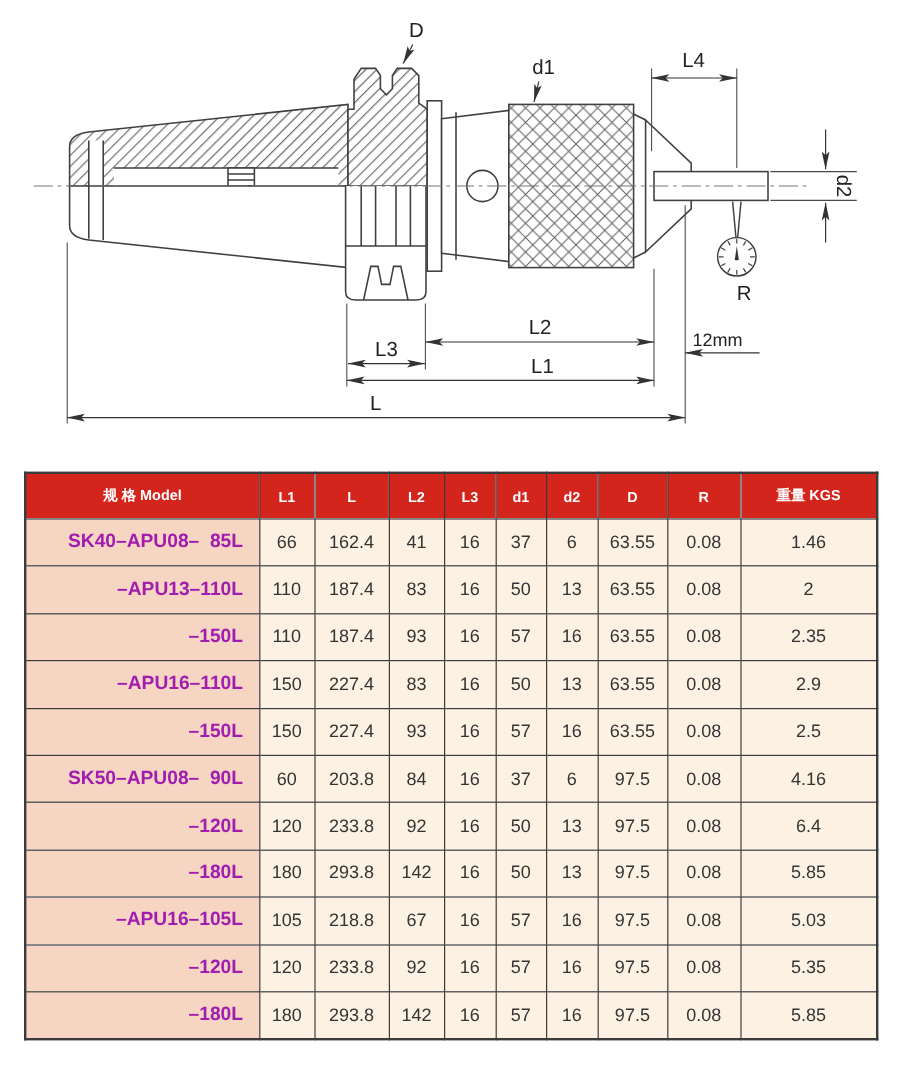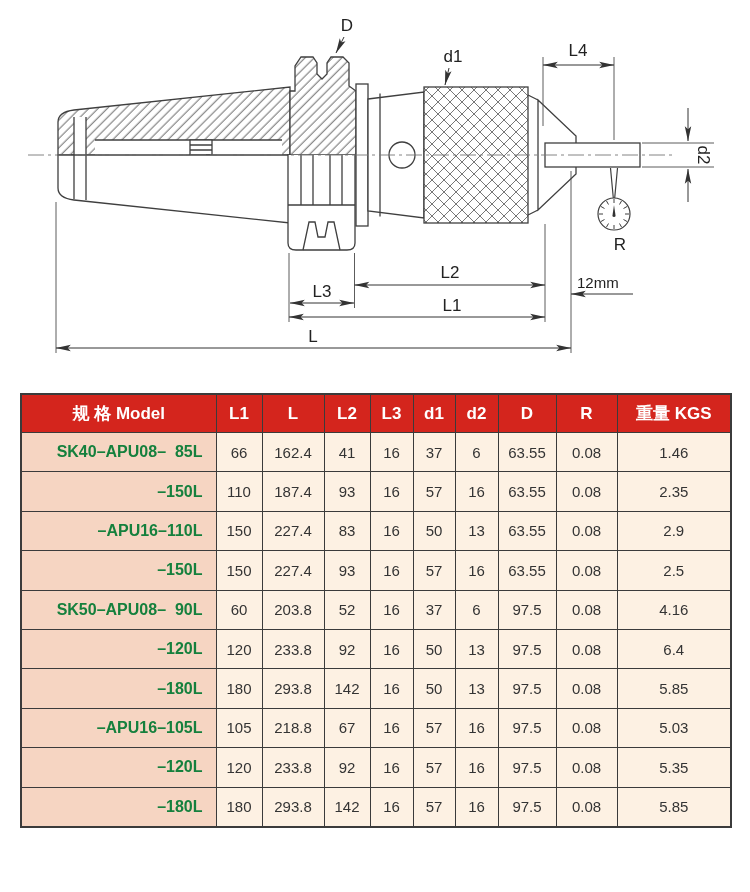--- a/index.html
+++ b/index.html
@@ -5,23 +5,23 @@
   :root{
     --header-bg:#d4251d; --header-text:#ffffff; --model-col-bg:#f6d5c2;
     --cell-bg:#fdf1e3; --grid-line:#3b3b3b; --drawing-line:#3f3f3f; --page-bg:#ffffff;
   }
   html,body{margin:0;padding:0;background:var(--page-bg);}
   body{width:750px;height:892px;overflow:hidden;font-family:"Liberation Sans",sans-serif;}
   .drawing{width:750px;height:392px;}
   svg text{font-family:"Liberation Sans",sans-serif;fill:#222;}
   table.spec{border-collapse:collapse;table-layout:fixed;width:710px;margin:1px 0 0 20px;border:2px solid var(--grid-line);}
   table.spec th, table.spec td{border:1px solid var(--grid-line);overflow:hidden;white-space:nowrap;}
-  table.spec th{background:var(--header-bg);color:var(--header-text);font-size:17px;font-weight:600;height:35px;text-align:center;}
+  table.spec th{background:var(--header-bg);color:var(--header-text);font-size:12px;font-weight:600;height:35px;text-align:center;}
   table.spec td{background:var(--cell-bg);color:#343434;font-size:15px;text-align:center;height:36.4px;}
-  table.spec td.model{background:var(--model-col-bg);color:#15803d;font-weight:bold;font-size:16px;text-align:right;padding-right:13px;white-space:pre;}
+  table.spec td.model{background:var(--model-col-bg);color:#a21caf;font-weight:bold;font-size:16px;text-align:right;padding-right:13px;white-space:pre;}
 </style>
 </head>
 <body>
 
 <div class="drawing">
 <svg width="750" height="392" viewBox="0 0 750 392">
   <defs>
     <pattern id="hatch" width="6.5" height="6.5" patternUnits="userSpaceOnUse" patternTransform="rotate(-45)">
       <rect width="6.5" height="6.5" fill="#ffffff"></rect>
       <path d="M0,3 H6.5" stroke="#5a5a5a" stroke-width="0.9"></path>
@@ -151,20 +151,32 @@
         <td>162.4</td>
         <td>41</td>
         <td>16</td>
         <td>37</td>
         <td>6</td>
         <td>63.55</td>
         <td>0.08</td>
         <td>1.46</td>
       </tr>
       <tr>
+        <td class="model">–APU13–110L</td>
+        <td>110</td>
+        <td>187.4</td>
+        <td>83</td>
+        <td>16</td>
+        <td>50</td>
+        <td>13</td>
+        <td>63.55</td>
+        <td>0.08</td>
+        <td>2</td>
+      </tr>
+      <tr>
         <td class="model">–150L</td>
         <td>110</td>
         <td>187.4</td>
         <td>93</td>
         <td>16</td>
         <td>57</td>
         <td>16</td>
         <td>63.55</td>
         <td>0.08</td>
         <td>2.35</td>
@@ -190,21 +202,21 @@
         <td>57</td>
         <td>16</td>
         <td>63.55</td>
         <td>0.08</td>
         <td>2.5</td>
       </tr>
       <tr>
         <td class="model">SK50–APU08–  90L</td>
         <td>60</td>
         <td>203.8</td>
-        <td>52</td>
+        <td>84</td>
         <td>16</td>
         <td>37</td>
         <td>6</td>
         <td>97.5</td>
         <td>0.08</td>
         <td>4.16</td>
       </tr>
       <tr>
         <td class="model">–120L</td>
         <td>120</td>

